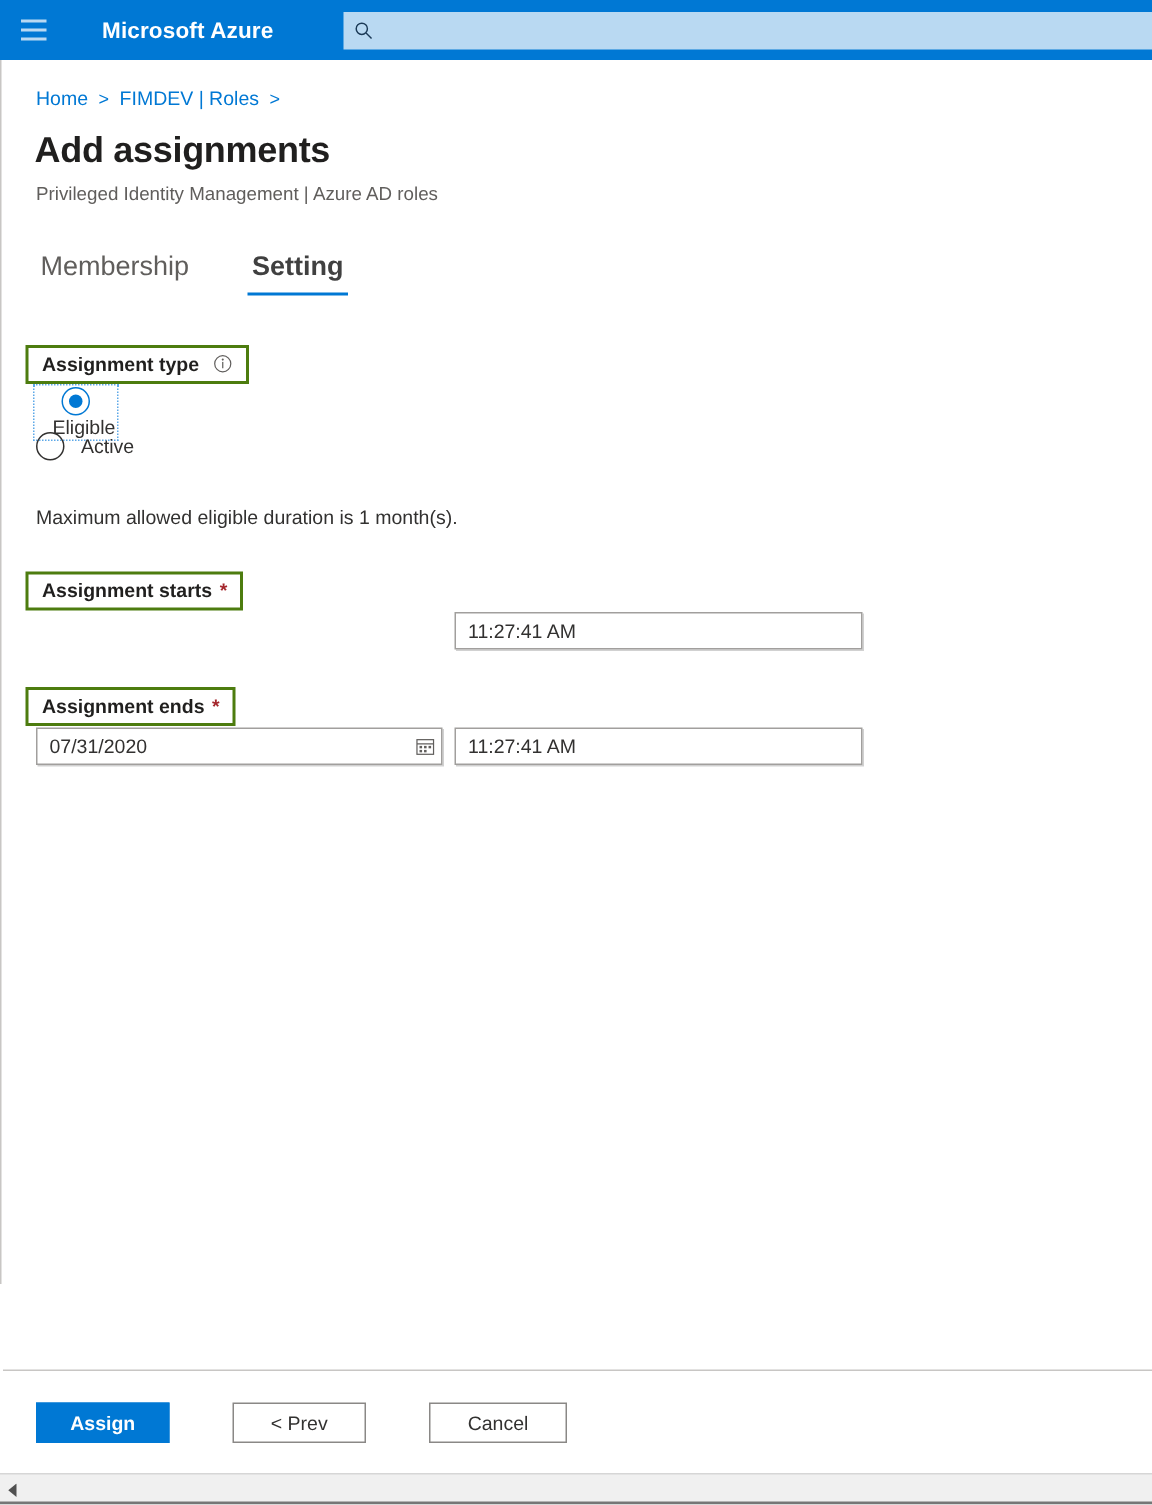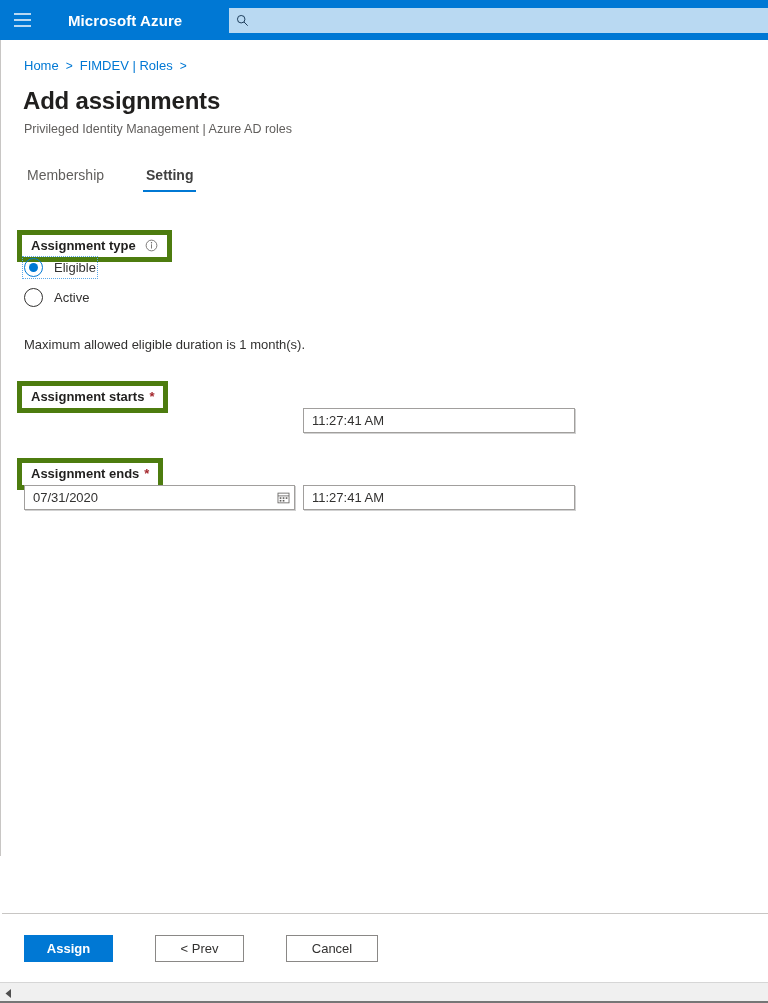--- a/index.html
+++ b/index.html
@@ -126,21 +126,21 @@
 
   
   .tabs {
     position: absolute;
     left: 23px;
     top: 127px;
     display: flex;
     align-items: flex-end;
   }
   .tab {
-    font-size: 14px;
+    font-size: 18px;
     color: #605e5c;
     padding: 0 3px 9px 3px;
     margin-right: 36px;
     cursor: pointer;
     position: relative;
     white-space: nowrap;
   }
   .tab.active {
     color: #404040;
     font-weight: 600;
@@ -158,21 +158,21 @@
   .section-label {
     position: absolute;
     font-size: 13px;
     font-weight: 600;
     color: #201f1e;
     display: flex;
     align-items: center;
     white-space: nowrap;
   }
   .redbox {
-    border: 5px solid #4d7c0f;
+    border: 2px solid #4d7c0f;
     padding: 3px 9px 4px 9px;
     box-sizing: border-box;
   }
   .req-star {
     color: #a4262c;
     margin-left: 5px;
     font-weight: 700;
   }
   .info-icon {
     margin-left: 9px;
@@ -183,20 +183,21 @@
 
   .radio-row {
     position: absolute;
     display: flex;
     align-items: center;
     cursor: pointer;
   }
   .radio-row.focused {
     outline: 1px dotted #5ca8e8;
     outline-offset: 1px;
+    flex-direction: column;
   }
   .radio-circle {
     width: 19px;
     height: 19px;
     border-radius: 50%;
     border: 1.6px solid #323130;
     box-sizing: border-box;
     display: flex;
     align-items: center;
     justify-content: center;

